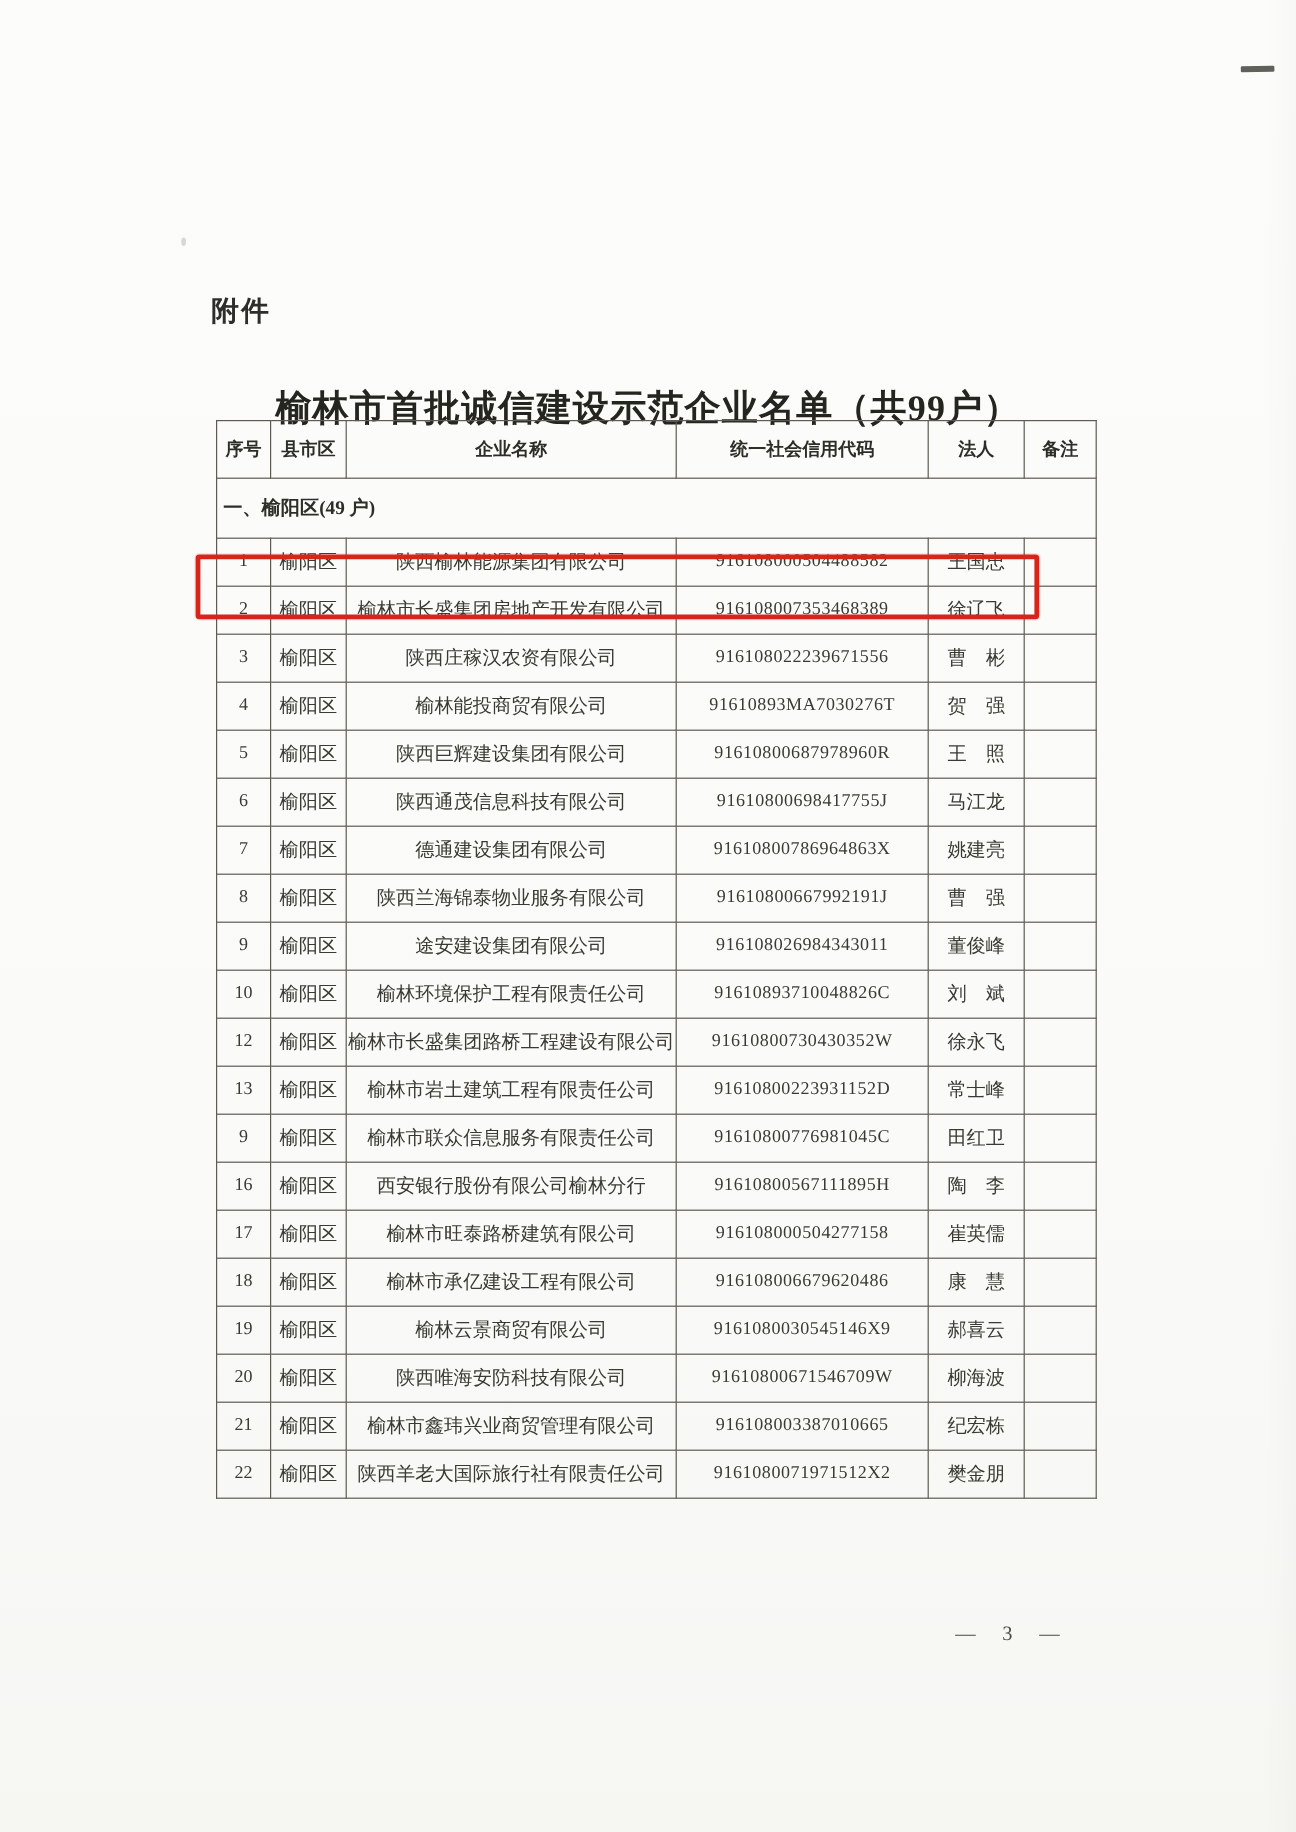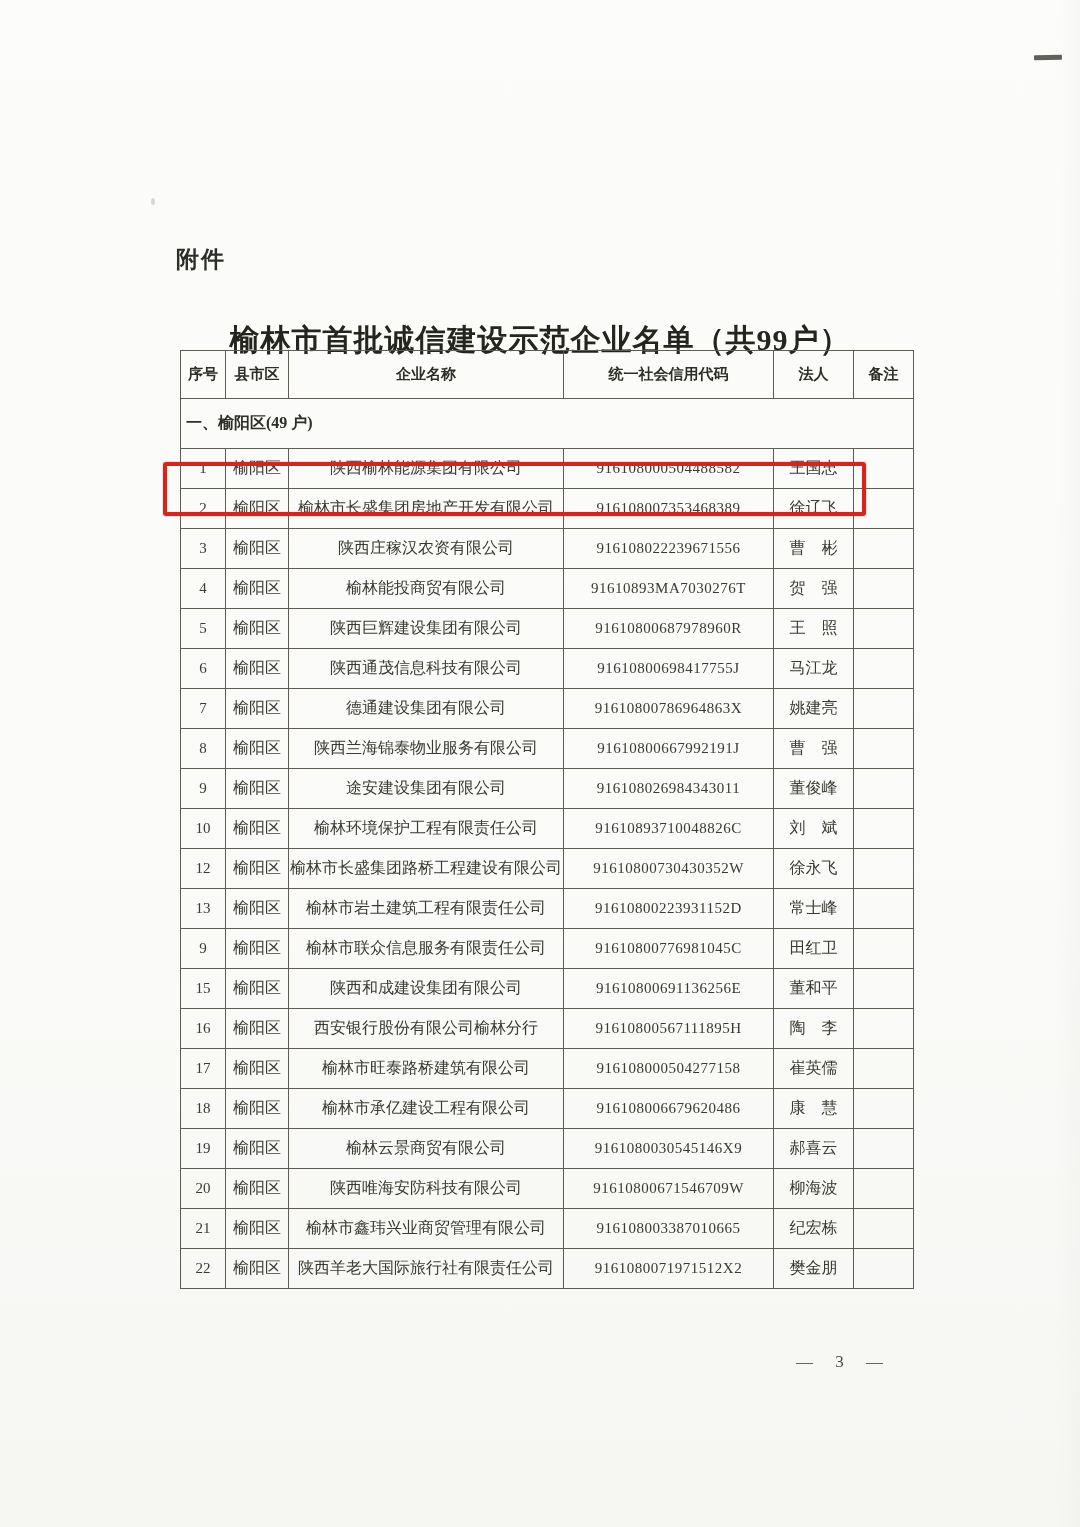--- a/index.html
+++ b/index.html
@@ -207,28 +207,20 @@
   </tr>
           <tr class="data-row">
     <td class="c-no">9</td>
     <td class="c-district">榆阳区</td>
     <td class="c-company">榆林市联众信息服务有限责任公司</td>
     <td class="c-code">91610800776981045C</td>
     <td class="c-legal">田红卫</td>
     <td class="c-remark"></td>
   </tr>
           <tr class="data-row">
-    <td class="c-no">15</td>
-    <td class="c-district">榆阳区</td>
-    <td class="c-company">陕西和成建设集团有限公司</td>
-    <td class="c-code">91610800691136256E</td>
-    <td class="c-legal">董和平</td>
-    <td class="c-remark"></td>
-  </tr>
-          <tr class="data-row">
     <td class="c-no">16</td>
     <td class="c-district">榆阳区</td>
     <td class="c-company">西安银行股份有限公司榆林分行</td>
     <td class="c-code">91610800567111895H</td>
     <td class="c-legal">陶　李</td>
     <td class="c-remark"></td>
   </tr>
           <tr class="data-row">
     <td class="c-no">17</td>
     <td class="c-district">榆阳区</td>

